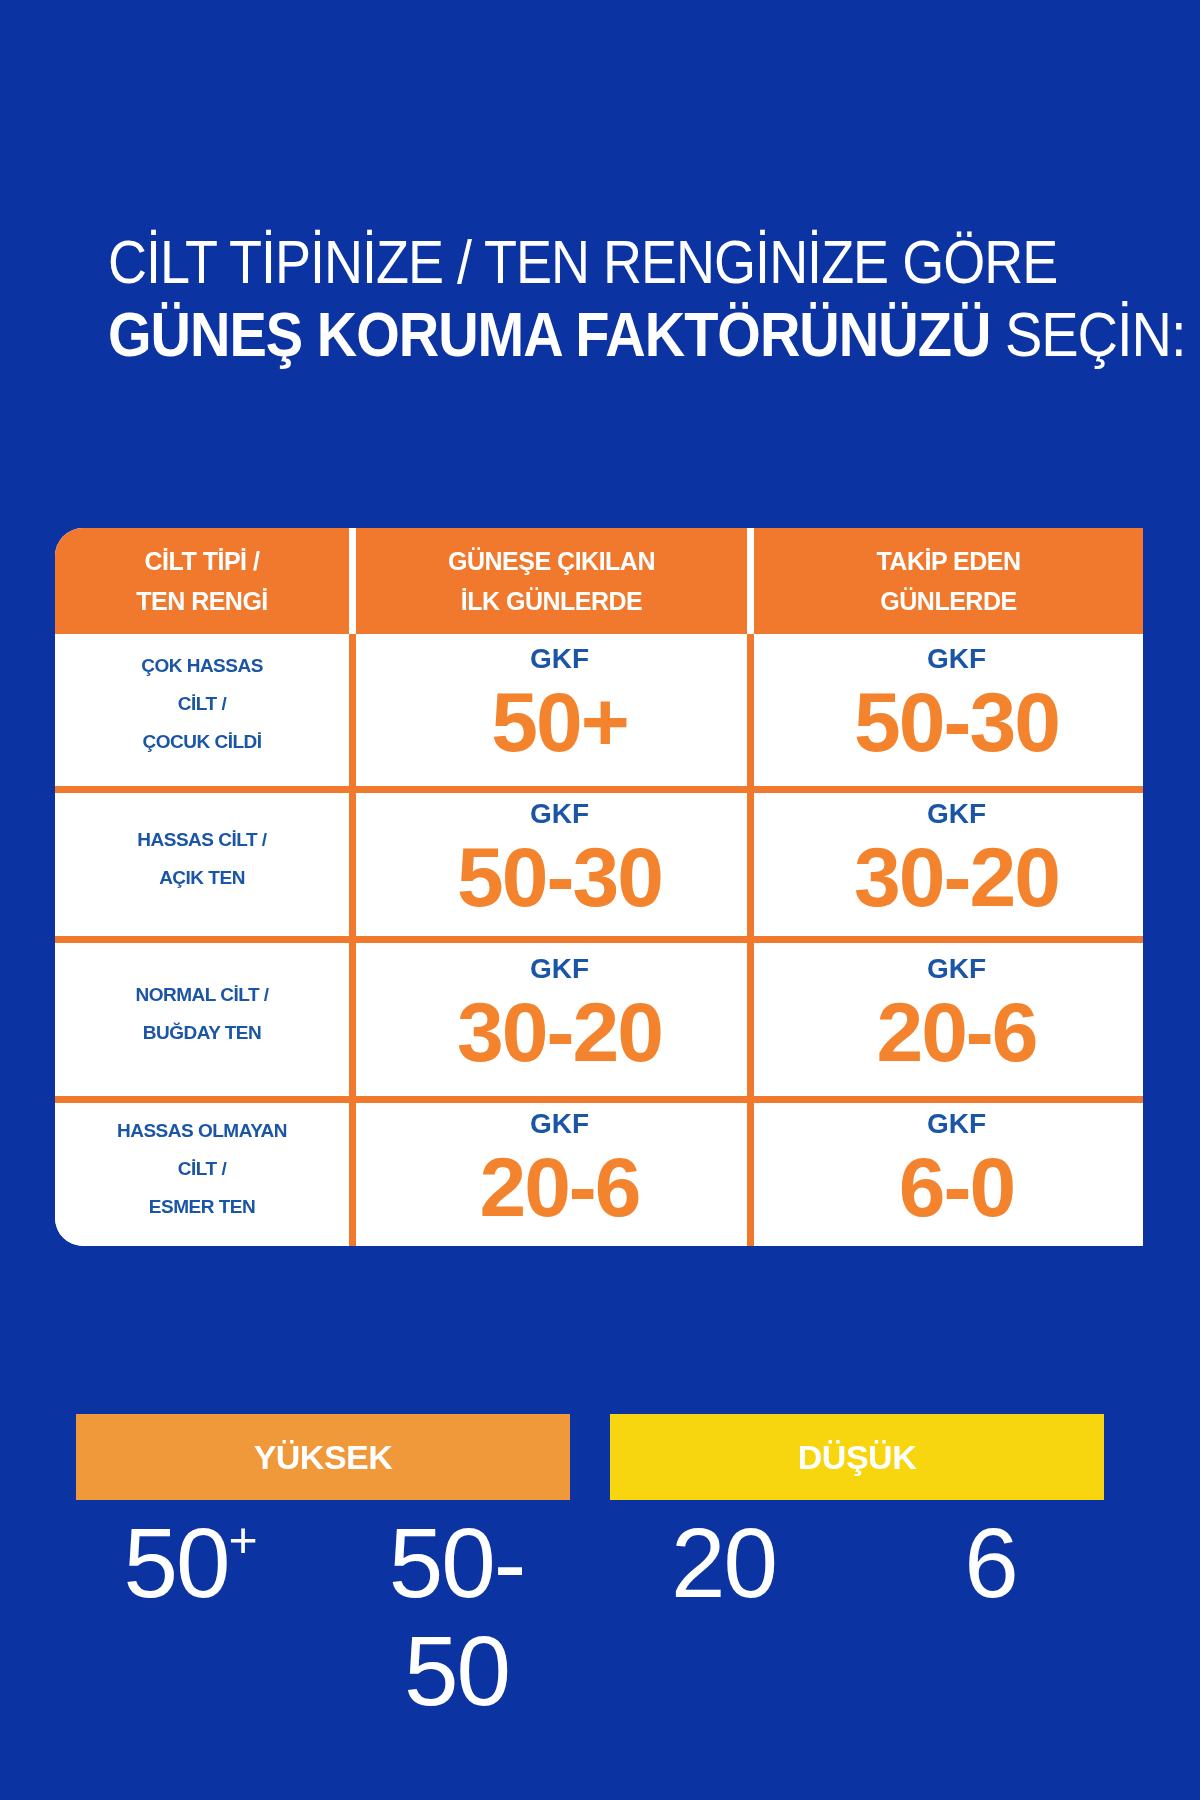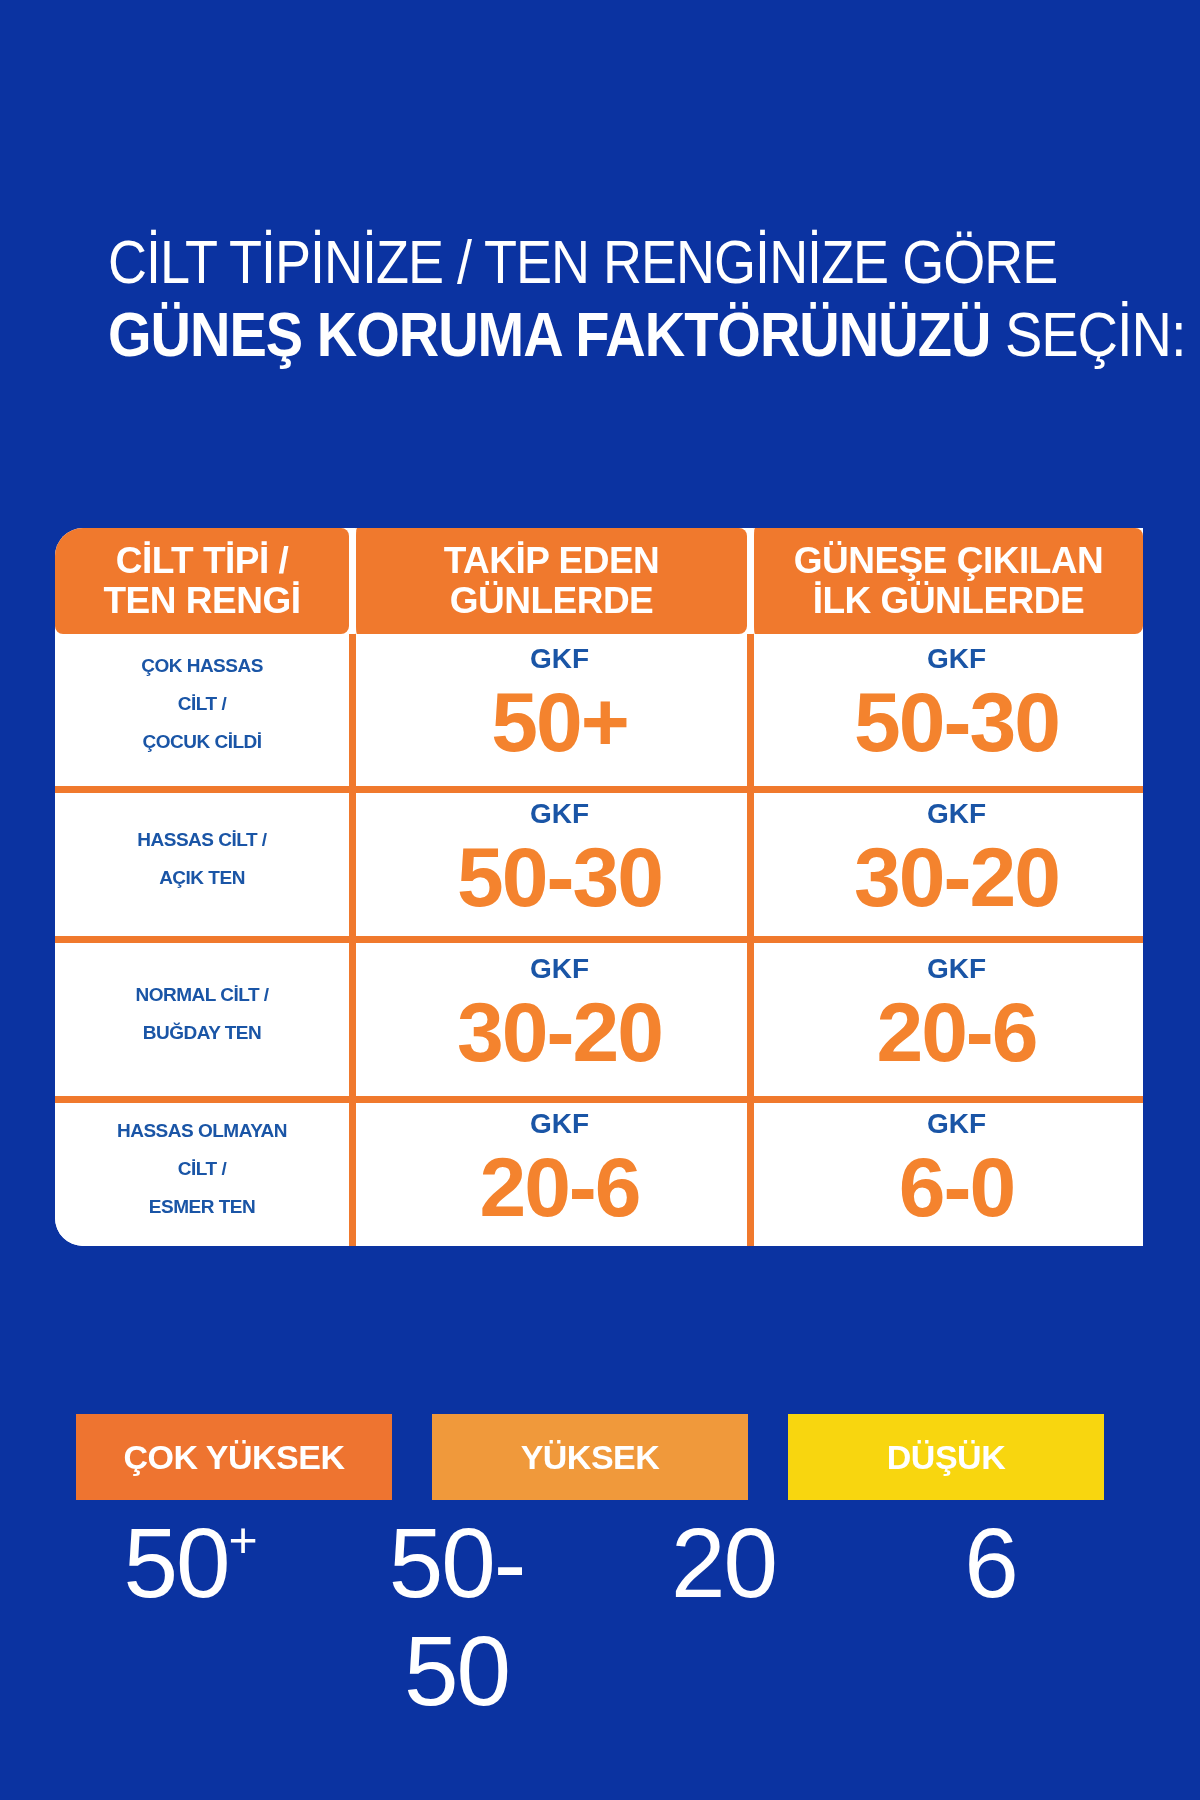--- a/index.html
+++ b/index.html
@@ -20,23 +20,23 @@
   .spf-table {
     position:absolute; left:55px; top:528px; width:1088px; height:718px;
     background:#ffffff; border-radius:28px 0 0 28px; overflow:hidden;
     display:grid;
     grid-template-columns:294px 398px 396px;
     grid-template-rows:106px 152px 150px 160px 150px;
     box-sizing:border-box;
   }
   .spf-table > div { box-sizing:border-box; }
   .th {
-    background:#F0792D; color:#ffffff; font-weight:700; font-size:37px; line-height:40px;
+    background:#F0792D; color:#ffffff; font-weight:700; font-size:25px; line-height:40px;
     display:flex; align-items:center; justify-content:center; text-align:center;
-    white-space:pre-line; letter-spacing:-0.5px;border-radius:8px;
+    white-space:pre-line; letter-spacing:-0.5px;
   }
   .th.c2, .th.c3 { border-left:7px solid #ffffff; }
   .td {
     background:#ffffff; display:flex; flex-direction:column;
     align-items:center; justify-content:center; text-align:center;
     padding-bottom:12px;
   }
   .td.c2, .td.c3 { border-left:7px solid #F0792D;padding-left:16px; }
   .td.rb { border-top:7px solid #F0792D; }
   .skin-label {
@@ -64,24 +64,24 @@
 <div class="title">
   <div class="title-line1">CİLT TİPİNİZE / TEN RENGİNİZE GÖRE</div>
   <div class="title-line2">
     <span class="bold">GÜNEŞ KORUMA FAKTÖRÜNÜZÜ</span><span> SEÇİN:</span>
   </div>
 </div>
 
 <div class="spf-table">
   <div class="th c1">CİLT TİPİ /
 TEN RENGİ</div>
+  <div class="th c2">GÜNEŞE ÇIKILAN
+İLK GÜNLERDE</div>
   <div class="th c3">TAKİP EDEN
 GÜNLERDE</div>
-  <div class="th c2">GÜNEŞE ÇIKILAN
-İLK GÜNLERDE</div>
 
   <div class="td c1">
     <div class="skin-label">ÇOK HASSAS
 CİLT /
 ÇOCUK CİLDİ</div>
   </div>
   <div class="td c2">
     <div class="gkf-label">GKF</div>
     <div class="gkf-value">50+</div>
   </div>
@@ -125,21 +125,20 @@
     <div class="gkf-label">GKF</div>
     <div class="gkf-value">20-6</div>
   </div>
   <div class="td c3 rb">
     <div class="gkf-label">GKF</div>
     <div class="gkf-value">6-0</div>
   </div>
 </div>
 
 <div class="legend-badges">
-  <div class="badge" style="background-color: rgb(238, 116, 48);">ÇOK YÜKSEK</div>
   <div class="badge" style="background-color: rgb(240, 153, 59);">YÜKSEK</div>
   <div class="badge" style="background-color: rgb(248, 214, 15);">DÜŞÜK</div>
 </div>
 
 <div class="legend-values">
   <div class="legend-value"><span>50</span><sup>+</sup></div>
   <div class="legend-value"><span>50-50</span><sup></sup></div>
   <div class="legend-value"><span>20</span><sup></sup></div>
   <div class="legend-value"><span>6</span><sup></sup></div>
 </div>

